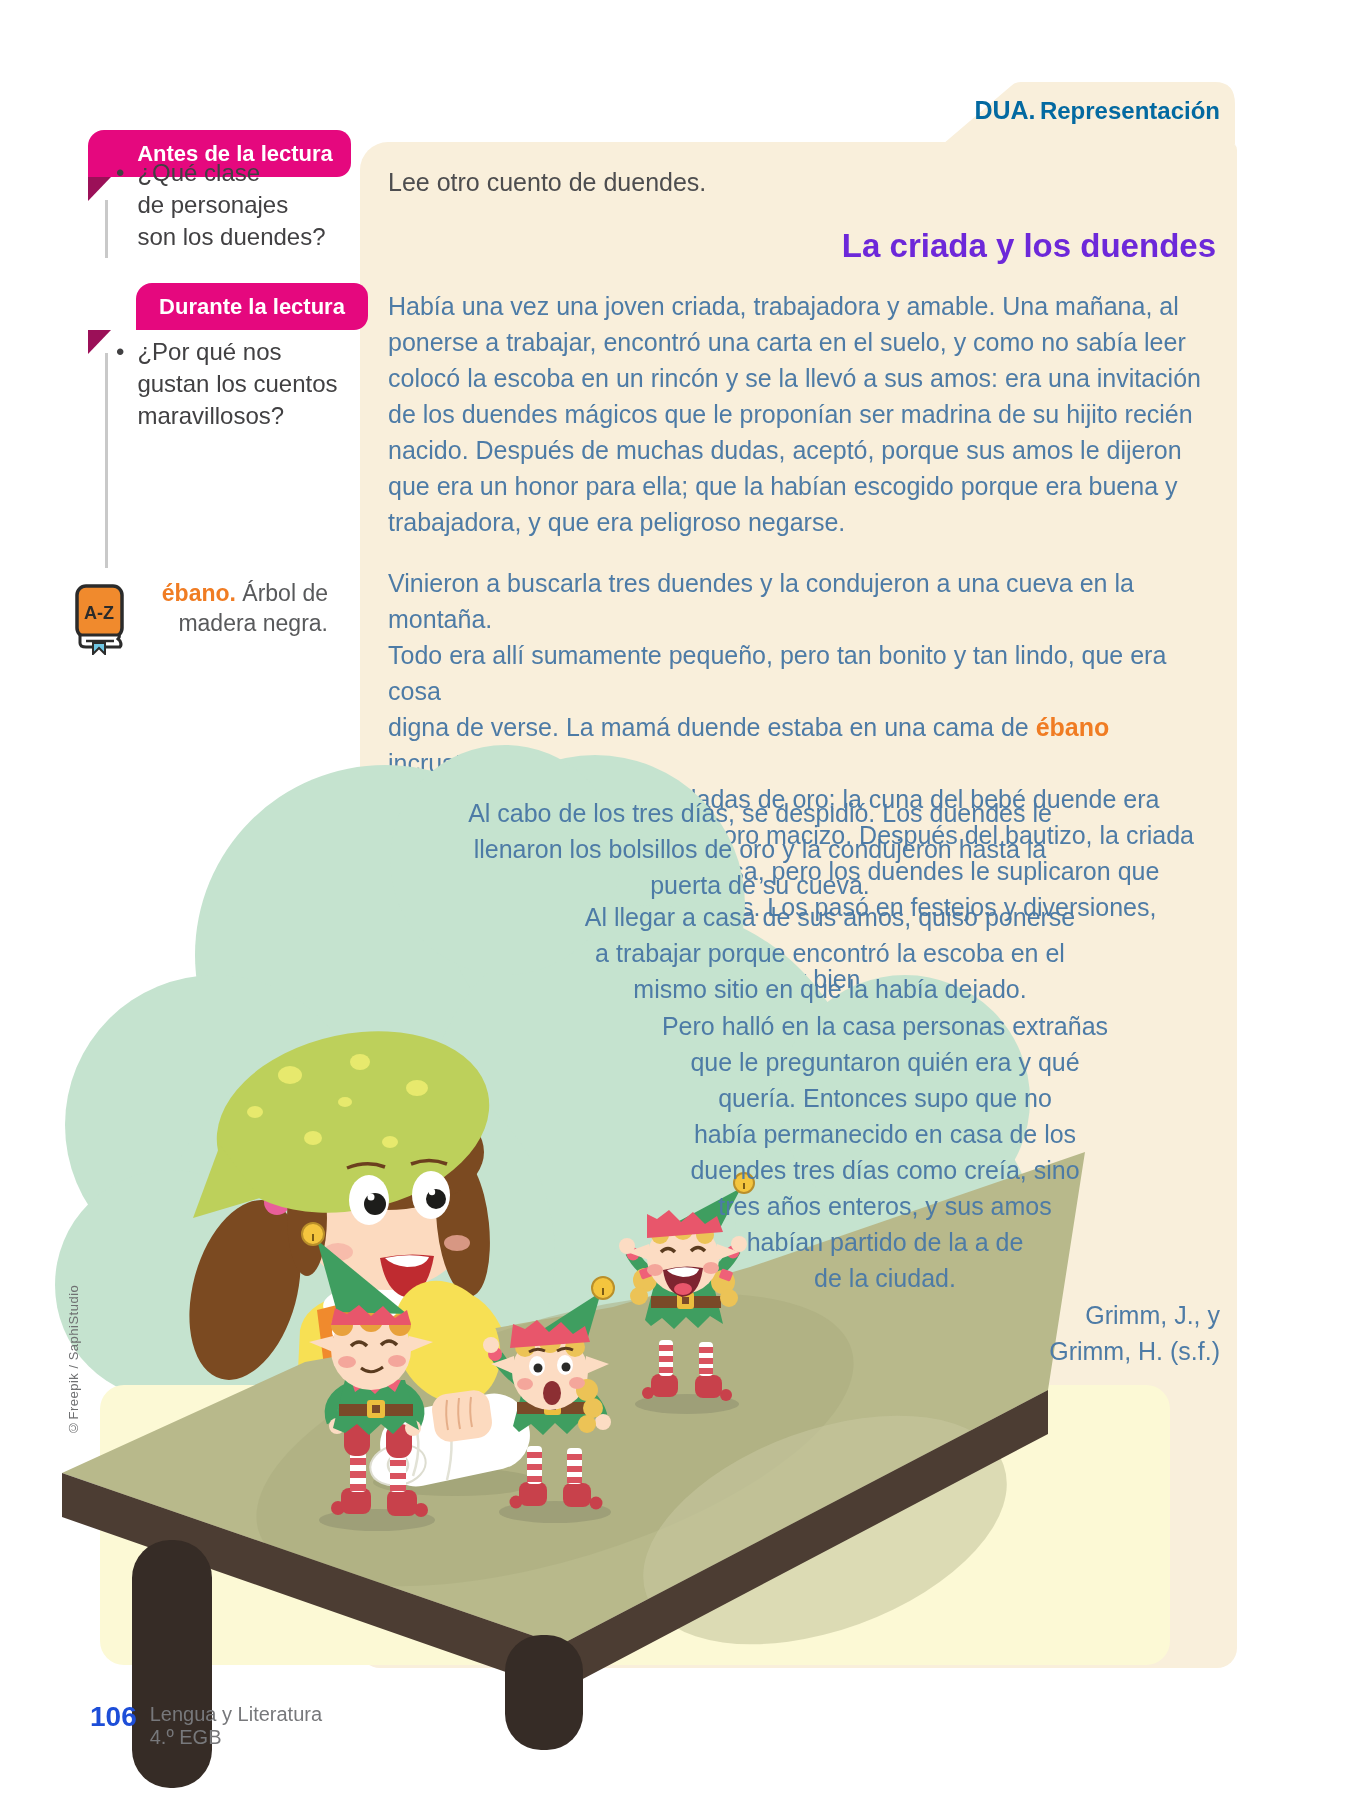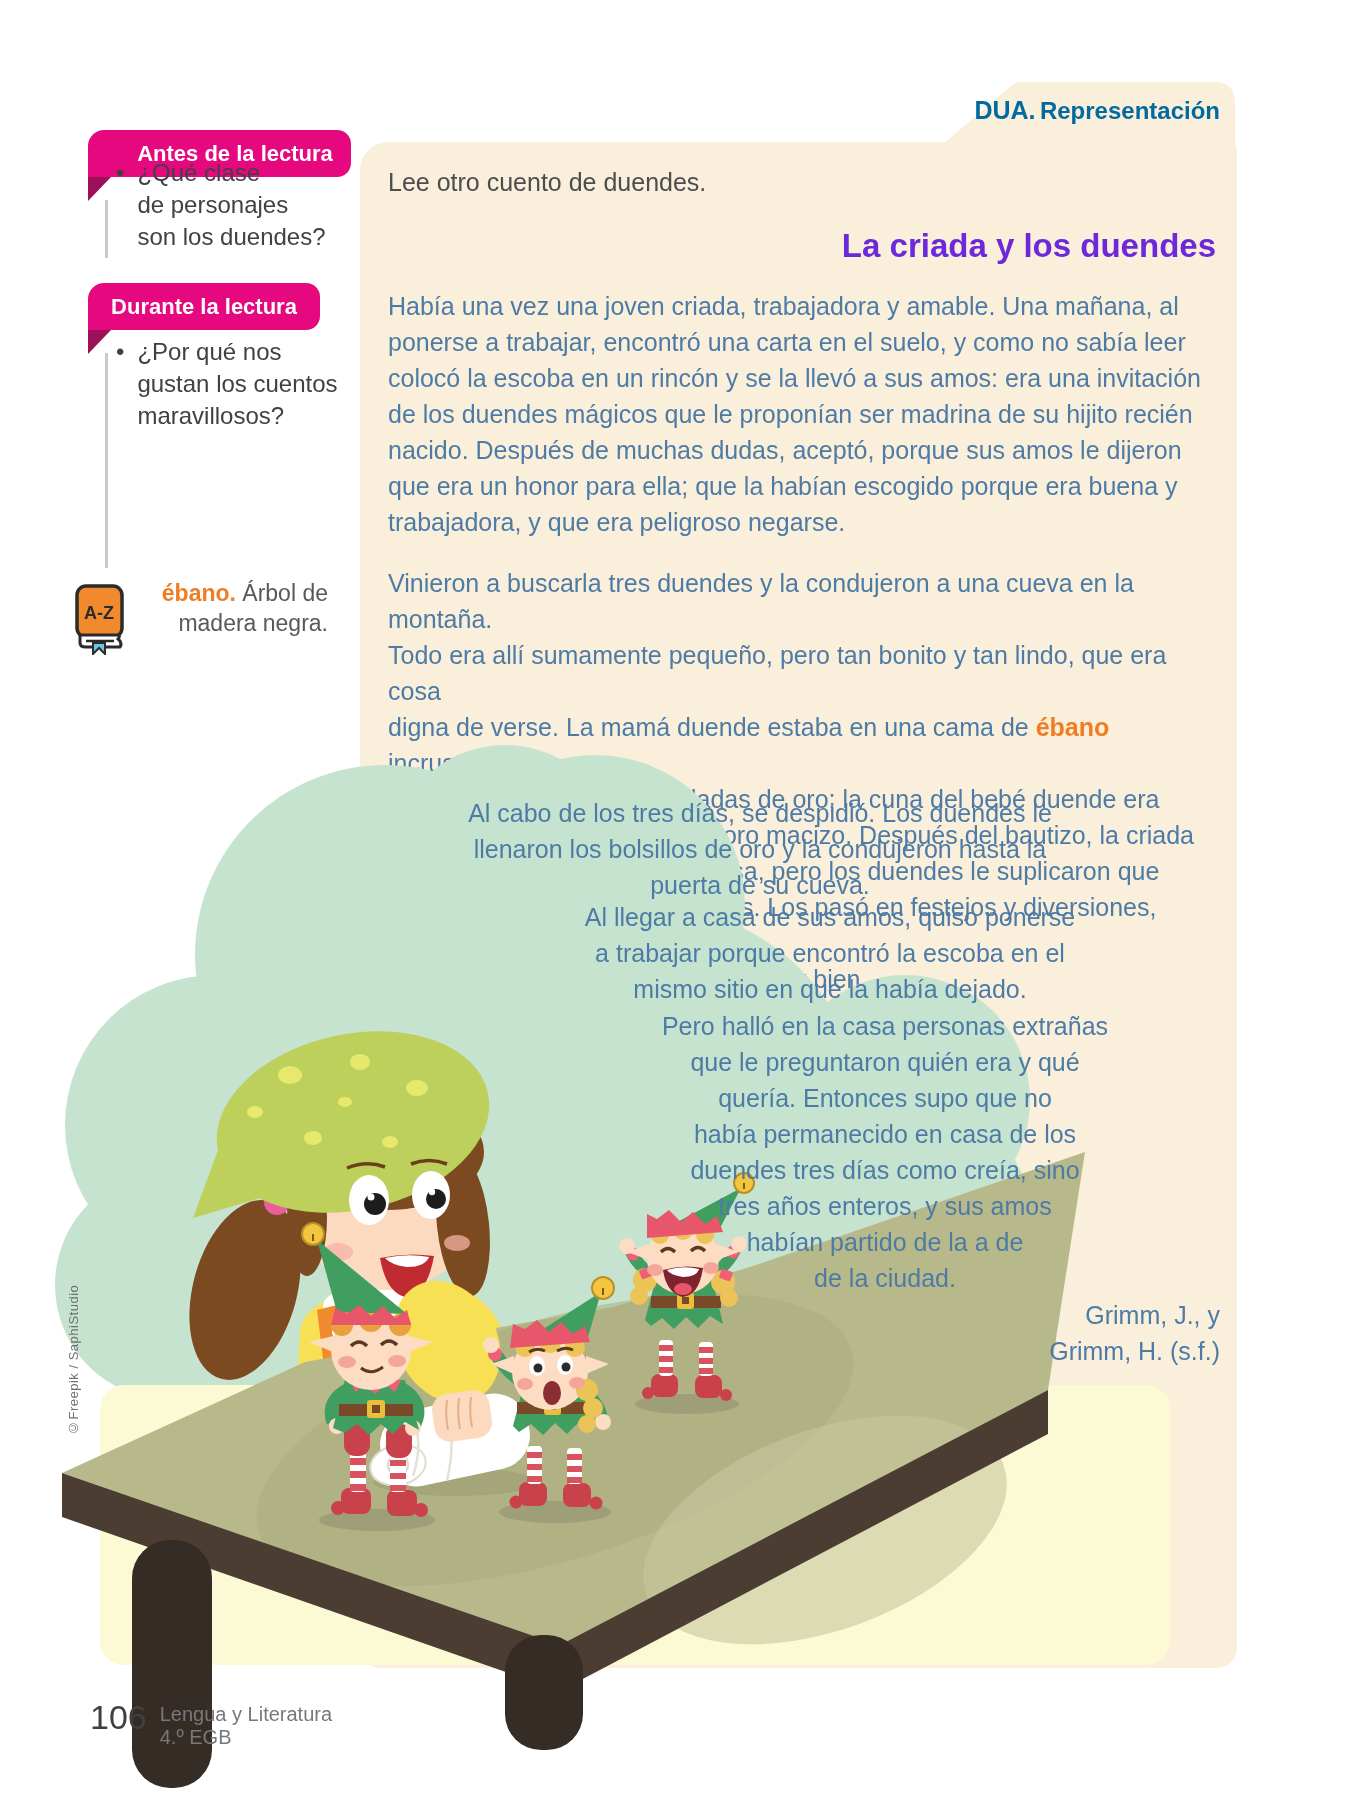--- a/index.html
+++ b/index.html
@@ -29,21 +29,21 @@
   .dua-label{position:absolute;left:900px;top:96px;width:320px;text-align:right;
              color:#0369a1;z-index:4;}
   .dua-strong{font-size:25px;font-weight:800;}
   .dua-mode{font-size:24px;font-weight:700;}
 
   
   .banner{position:absolute;left:88px;width:232px;height:47px;background:#e5087e;
           border-radius:16px 14px 14px 0;display:flex;align-items:center;
           justify-content:center;color:#ffffff;font-size:22px;font-weight:bold;z-index:4;}
   .banner-before{top:130px;padding-left:31px;}
-  .banner-during{top:283px;}
+  .banner-during{top:283px;margin-left:48px;}
   .fold{position:absolute;left:88px;width:23px;height:24px;background:#9b1058;
         clip-path:polygon(0 0,100% 0,0 100%);z-index:4;}
   .fold-1{top:177px;}
   .fold-2{top:330px;}
   .vline{position:absolute;left:105px;width:2.5px;background:#c9c9c9;z-index:4;}
   .vline-1{top:200px;height:58px;}
   .vline-2{top:353px;height:215px;}
   .question{position:absolute;left:116px;width:230px;display:flex;gap:13px;
             color:#414042;font-size:24px;line-height:32px;z-index:4;}
   .q1{top:157px;}
@@ -59,21 +59,21 @@
   .gloss-def{color:#58595b;}
 
   
   .scene{position:absolute;left:55px;top:740px;z-index:2;}
   .credit{position:absolute;left:66px;top:1235px;height:200px;color:#6f7072;
           font-size:13px;letter-spacing:.5px;writing-mode:vertical-rl;
           transform:rotate(180deg);z-index:3;}
 
   
   .footer{position:absolute;left:90px;top:1700px;display:flex;gap:13px;z-index:4;}
-  .page-number{color:#404040;font-size:34px;font-weight:normal;line-height:34px;}
+  .page-number{color:#1d4ed8;font-size:28px;font-weight:bold;line-height:34px;}
   .footer-sub{color:#77787b;font-size:20px;line-height:23px;padding-top:3px;}
 </style>
 </head>
 <body>
 
 <div class="page">
 
   <svg class="dua-tab" width="302" height="64" viewBox="0 0 302 64">
     <path d="M 8,64 L 76,6 Q 80,2 86,2 L 280,2 Q 300,2 300,24 L 300,64 Z" fill="#f9efdb"></path>
   </svg>

